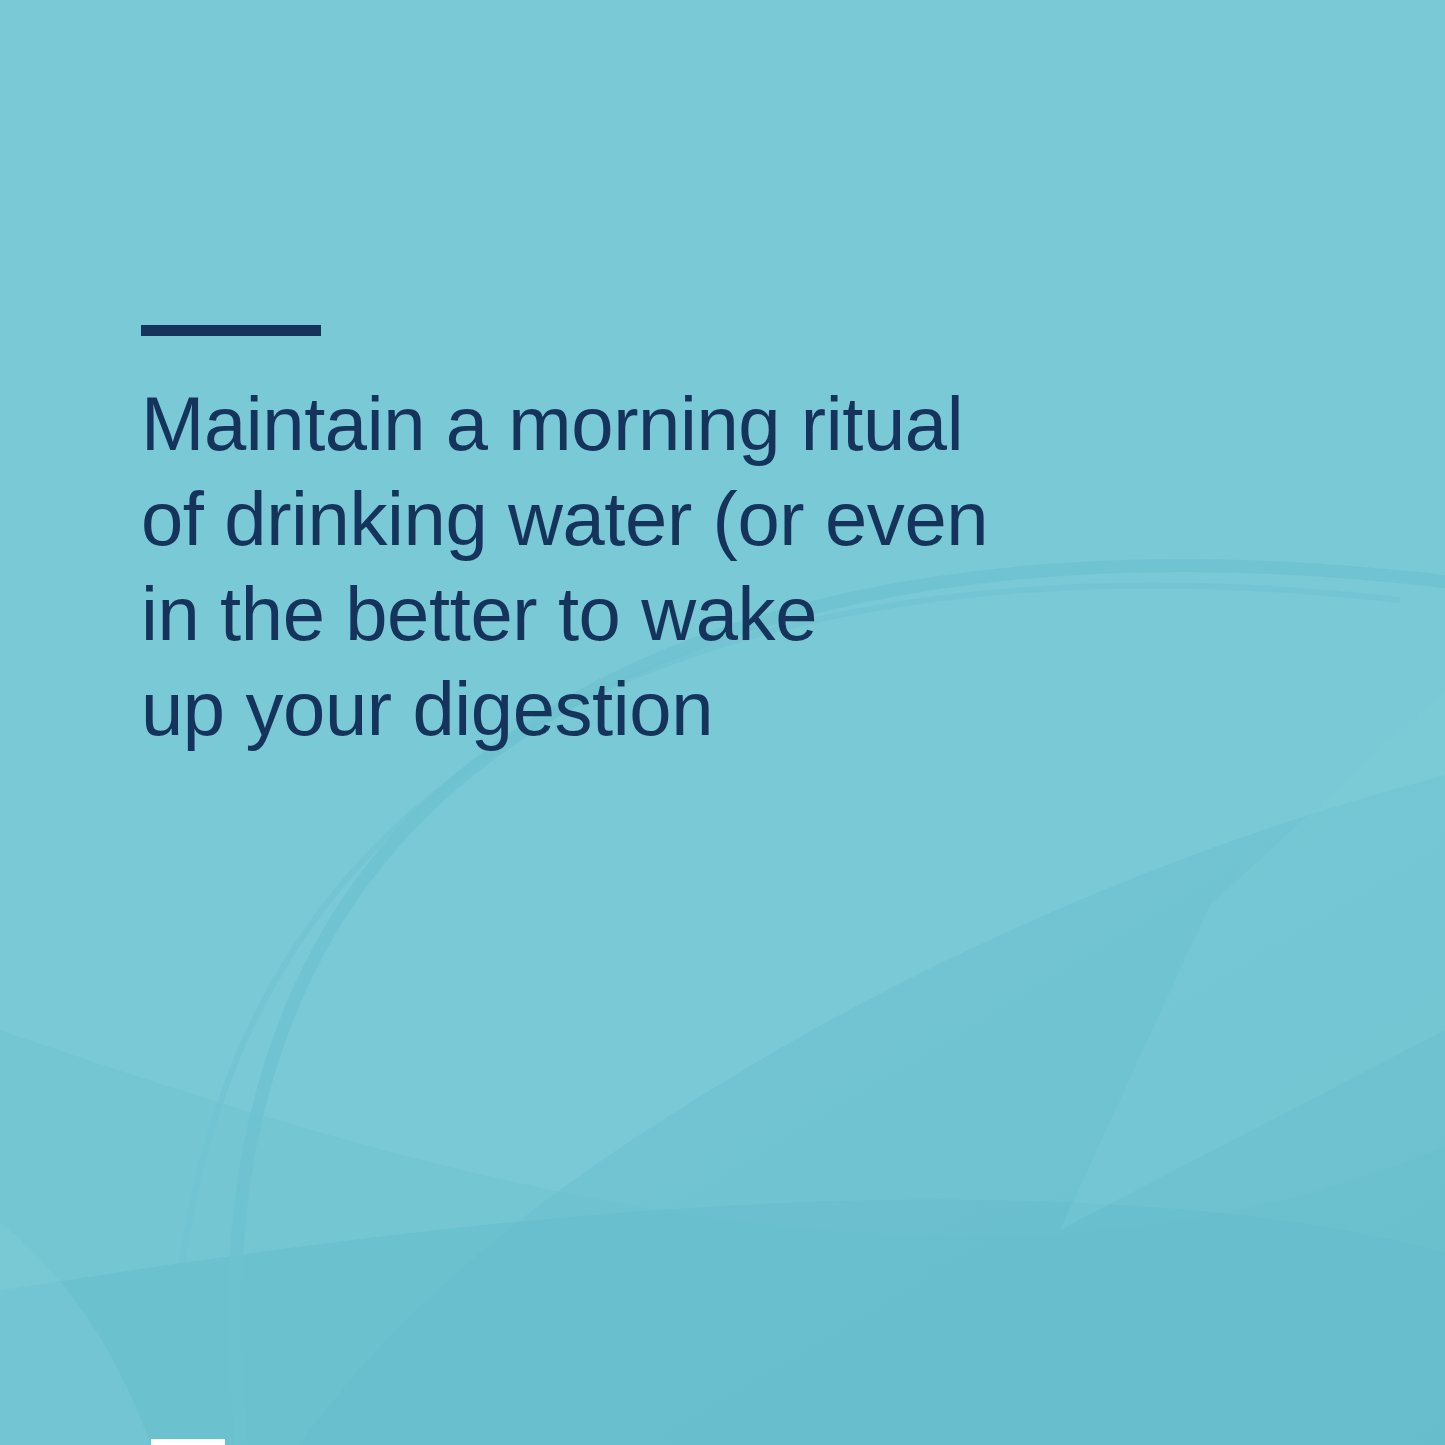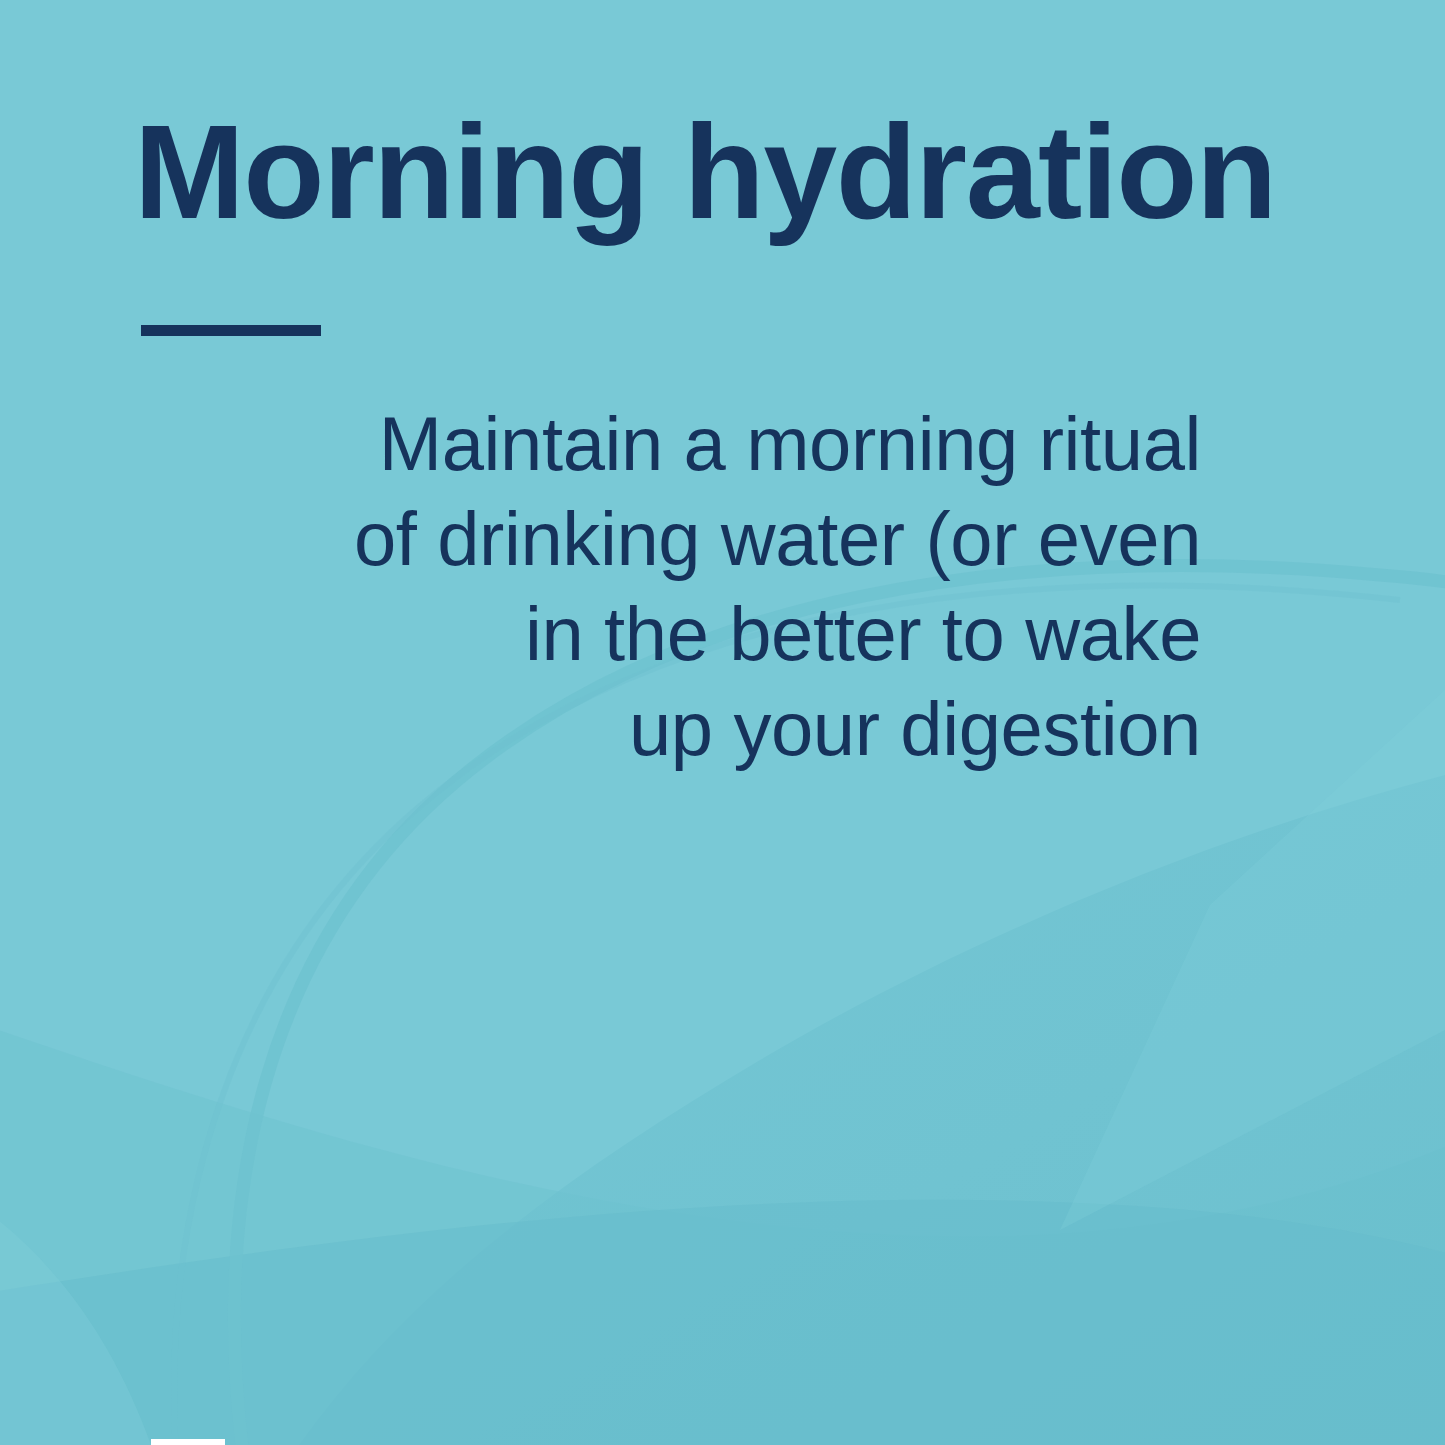--- a/index.html
+++ b/index.html
@@ -52,30 +52,29 @@
     position: absolute;
     top: 325px;
     left: 0;
     width: 180px;
     height: 11px;
     background: #16335c;
   }
 
   #body-copy {
     position: absolute;
-    top: 396px;
+    top: 376px;
     left: 0;
     width: 1060px;
     margin: 0;
     font-size: 76px;
     line-height: 95px;
     font-weight: 400;
     letter-spacing: -0.4px;
     color: #16335c;
-    text-align: right;
   }
 
   #body-copy .copy-line {
     display: block;
     white-space: nowrap;
   }
 
   
   #bottom-sliver {
     position: absolute;
@@ -136,21 +135,20 @@
 
       <path d="M -60 1180
                C 60 1250, 130 1360, 170 1505
                L -60 1505 Z" fill="#80cfdb" opacity="0.35"></path>
 
     </g>
   </svg>
 
   <div id="content">
 
-    <h1 id="page-title">Morning hydration</h1>
 
     <div id="title-rule"></div>
 
     <p id="body-copy">
       <span class="copy-line">Maintain a morning ritual</span>
       <span class="copy-line">of drinking water (or even</span>
       <span class="copy-line">in the better to wake</span>
       <span class="copy-line">up your digestion</span>
     </p>
 

